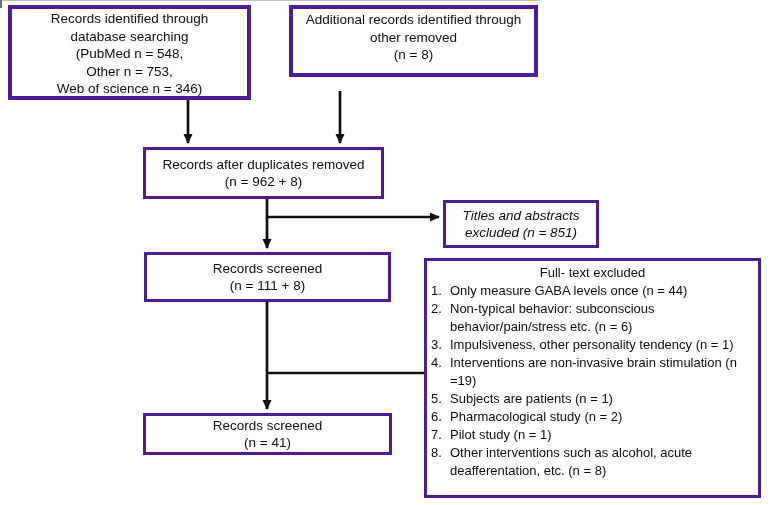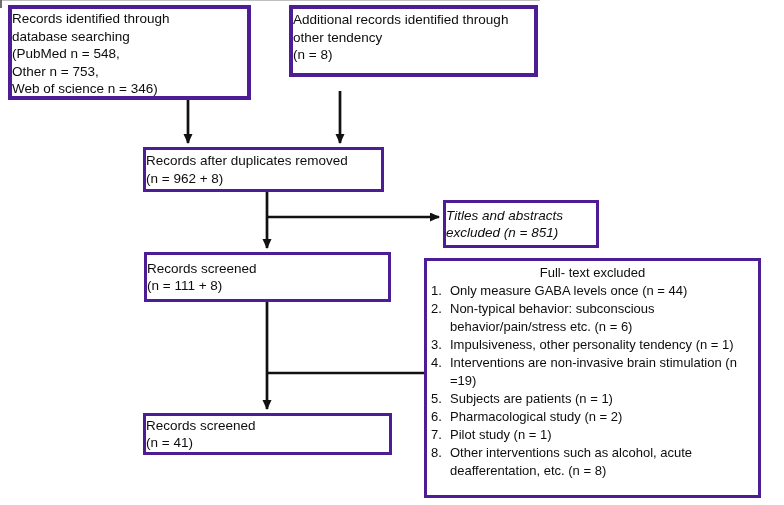--- a/index.html
+++ b/index.html
@@ -19,30 +19,30 @@
   .fbox {
     position: absolute;
     box-sizing: border-box;
     background: #ffffff;
     border: 3px solid #4c1d95;
     text-align: center;
     font-size: 13.5px;
     line-height: 17.5px;
     display: flex;
     flex-direction: column;
-    align-items: flex-start;
+    align-items: center;
   }
   .fbox.thick { border-width: 4px; }
   .fbox.vcenter { justify-content: center; }
   .fbox.vtop { justify-content: flex-start; padding-top: 2px; }
   .fbox .bline { display: block; white-space: nowrap; }
 
   #box-identified     { left: 8px;   top: 5px;   width: 243px; height: 95px;  padding-top: 1px; }
   #box-additional     { left: 289px; top: 5px;   width: 249px; height: 72px;  }
-  #box-duplicates     { left: 143px; top: 147px; width: 241px; height: 45px;  }
+  #box-duplicates     { left: 143px; top: 147px; width: 241px; height: 52px;  }
   #box-titles-excl    { left: 443px; top: 200px; width: 156px; height: 48px; font-style: italic;  }
   #box-screened-1     { left: 144px; top: 252px; width: 247px; height: 50px;  }
   #box-fulltext-excl  { left: 424px; top: 258px; width: 337px; height: 240px; padding-top: 3px; }
   #box-screened-2     { left: 143px; top: 413px; width: 249px; height: 42px;  }
 
   #box-fulltext-excl { font-size: 13px; line-height: 18px; }
   .excl-head { text-align: center; width: 100%; }
   .excl-list {
     width: 100%;
     box-sizing: border-box;
@@ -95,21 +95,21 @@
   <div class="fbox thick vtop" id="box-identified">
     <span class="bline">Records identified through</span>
     <span class="bline">database searching</span>
     <span class="bline">(PubMed n = 548,</span>
     <span class="bline">Other n = 753,</span>
     <span class="bline">Web of science n = 346)</span>
   </div>
 
   <div class="fbox thick vtop" id="box-additional">
     <span class="bline">Additional records identified through</span>
-    <span class="bline">other tendency</span>
+    <span class="bline">other removed</span>
     <span class="bline">(n = 8)</span>
   </div>
 
   <div class="fbox vcenter" id="box-duplicates">
     <span class="bline">Records after duplicates removed</span>
     <span class="bline">(n = 962 + 8)</span>
   </div>
 
   <div class="fbox vcenter" id="box-titles-excl">
     <span class="bline">Titles and abstracts</span>

